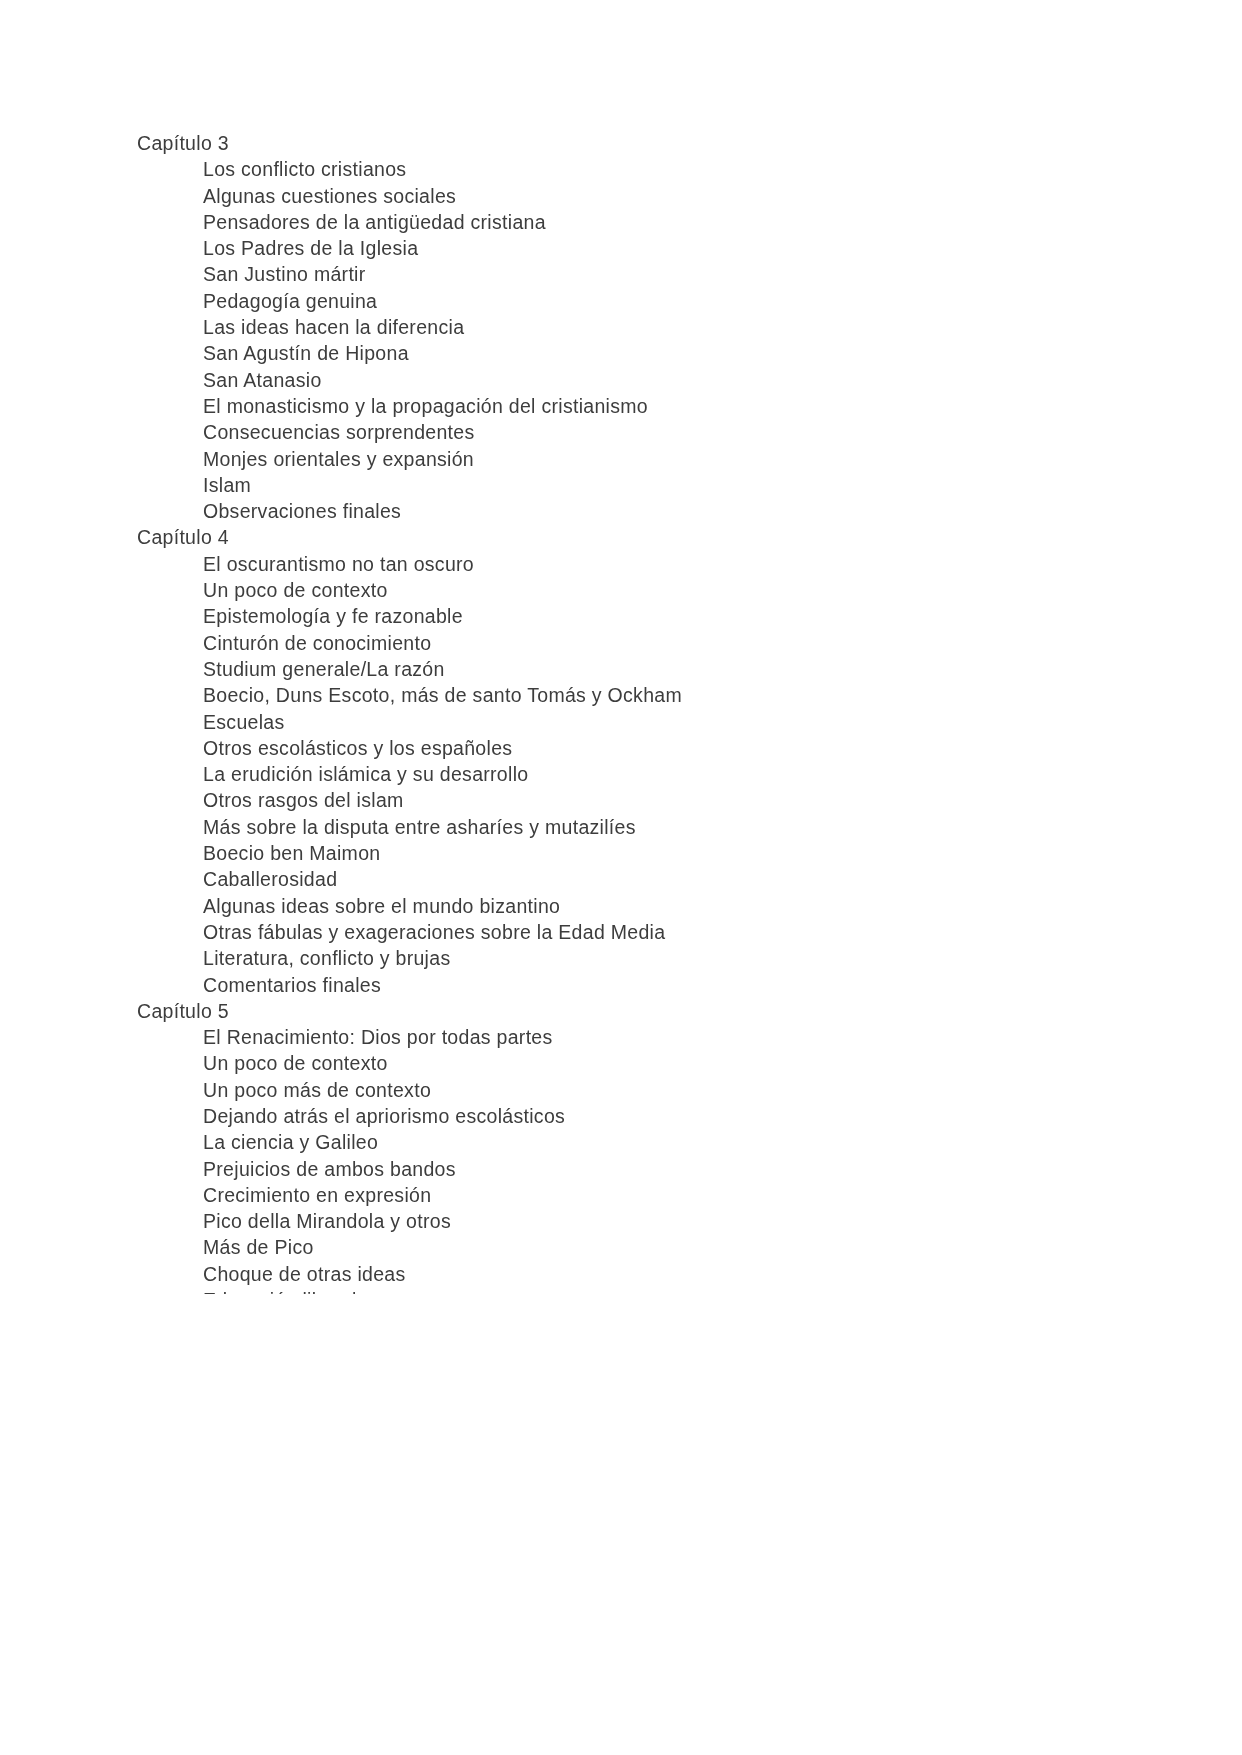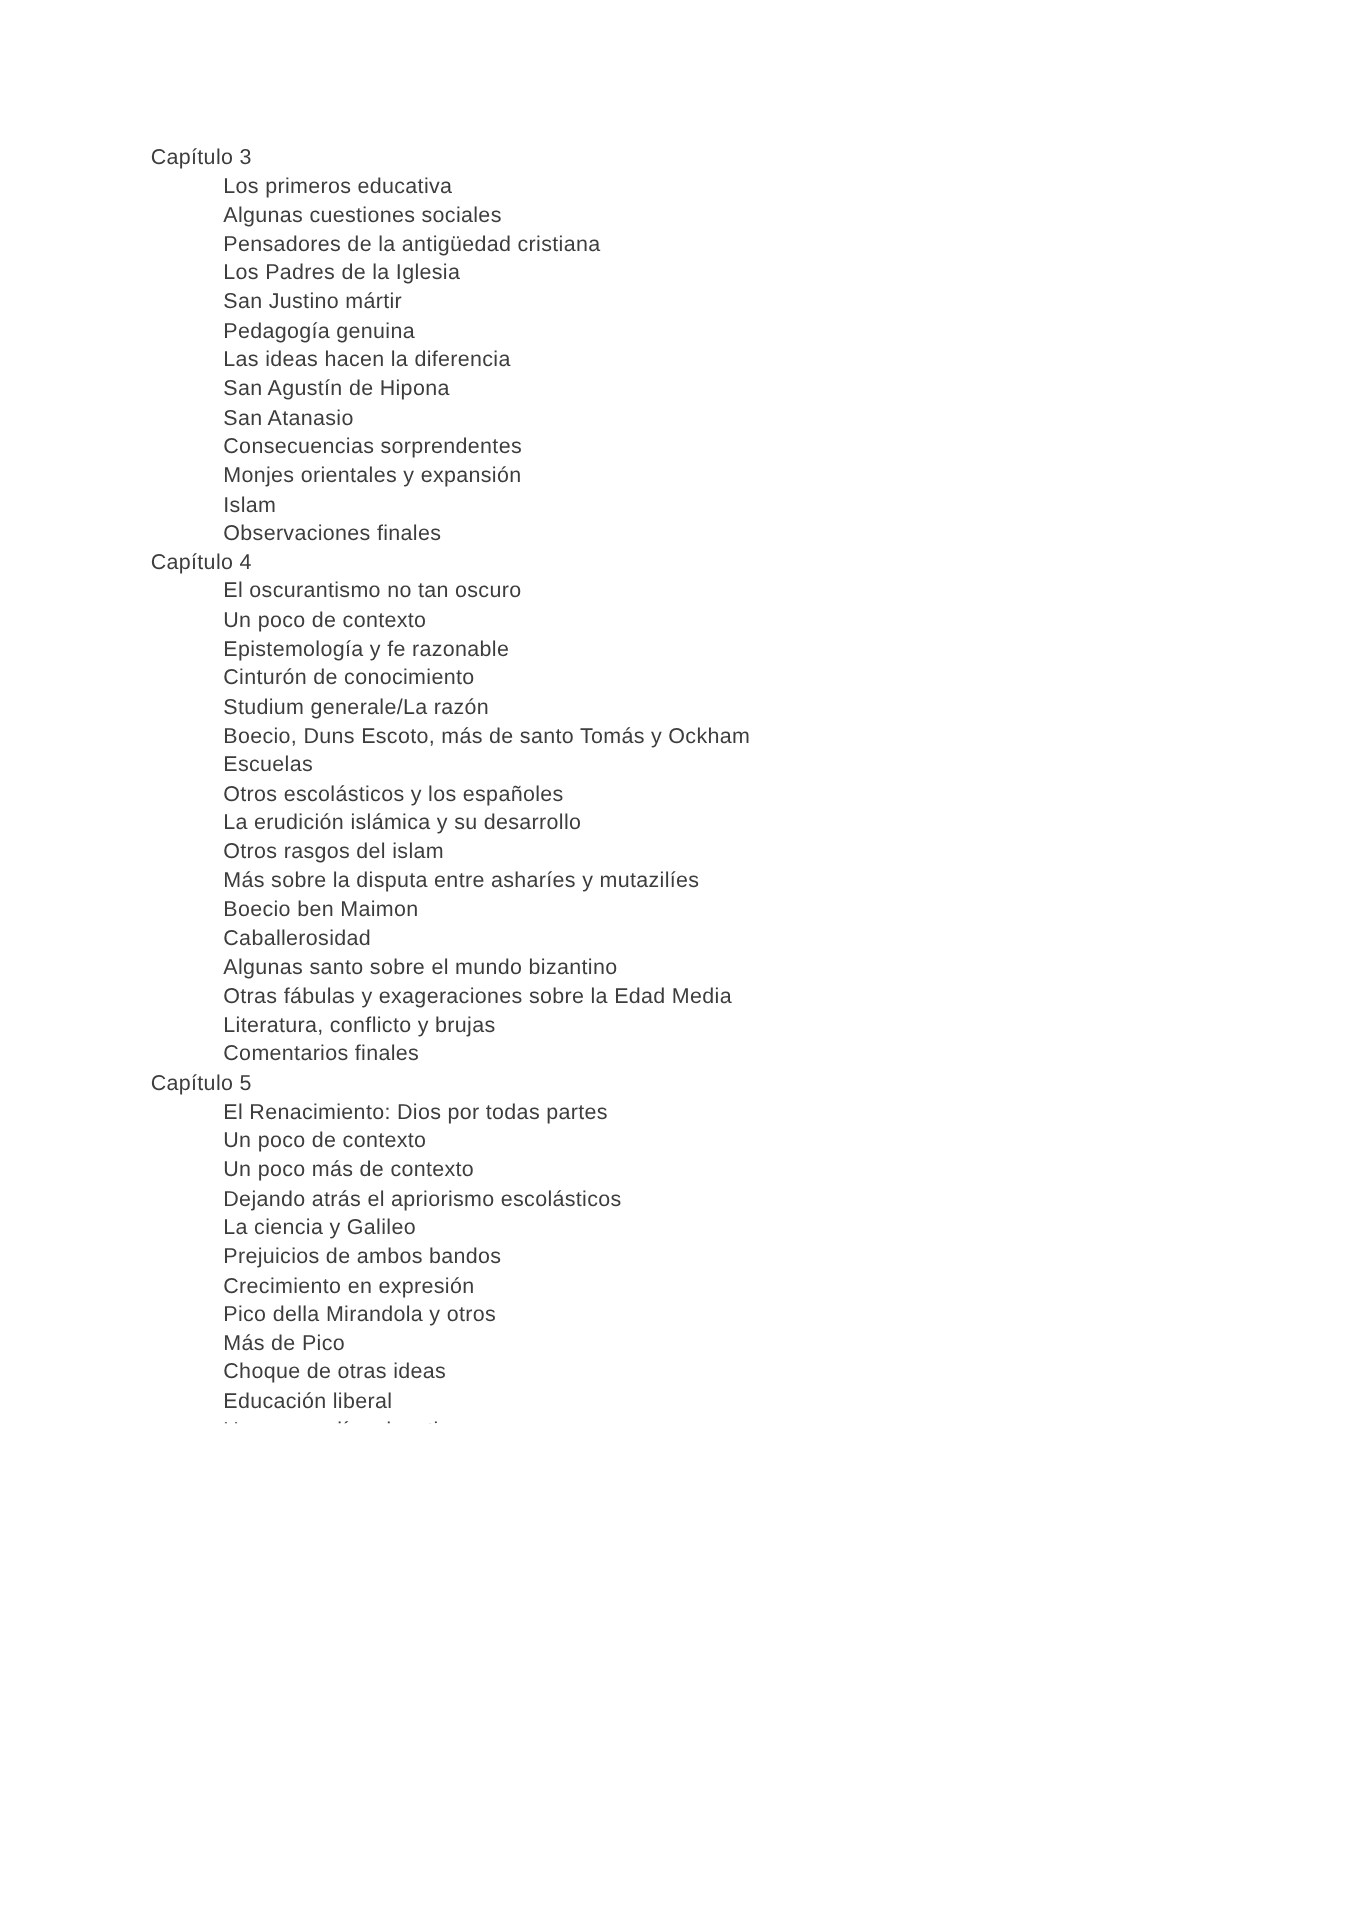--- a/index.html
+++ b/index.html
@@ -35,48 +35,49 @@
     padding-left: 66px;
     white-space: nowrap;
   }
 </style>
 </head>
 <body>
 
 <div class="page">
   <div class="toc" id="toc">
       <div class="chapter-title">Capítulo 3</div>
-      <div class="toc-entry">Los primeros educativa</div>
+      <div class="toc-entry">Los conflicto cristianos</div>
       <div class="toc-entry">Algunas cuestiones sociales</div>
       <div class="toc-entry">Pensadores de la antigüedad cristiana</div>
       <div class="toc-entry">Los Padres de la Iglesia</div>
       <div class="toc-entry">San Justino mártir</div>
       <div class="toc-entry">Pedagogía genuina</div>
       <div class="toc-entry">Las ideas hacen la diferencia</div>
       <div class="toc-entry">San Agustín de Hipona</div>
       <div class="toc-entry">San Atanasio</div>
+      <div class="toc-entry">El monasticismo y la propagación del cristianismo</div>
       <div class="toc-entry">Consecuencias sorprendentes</div>
       <div class="toc-entry">Monjes orientales y expansión</div>
       <div class="toc-entry">Islam</div>
       <div class="toc-entry">Observaciones finales</div>
       <div class="chapter-title">Capítulo 4</div>
       <div class="toc-entry">El oscurantismo no tan oscuro</div>
       <div class="toc-entry">Un poco de contexto</div>
       <div class="toc-entry">Epistemología y fe razonable</div>
       <div class="toc-entry">Cinturón de conocimiento</div>
       <div class="toc-entry">Studium generale/La razón</div>
       <div class="toc-entry">Boecio, Duns Escoto, más de santo Tomás y Ockham</div>
       <div class="toc-entry">Escuelas</div>
       <div class="toc-entry">Otros escolásticos y los españoles</div>
       <div class="toc-entry">La erudición islámica y su desarrollo</div>
       <div class="toc-entry">Otros rasgos del islam</div>
       <div class="toc-entry">Más sobre la disputa entre asharíes y mutazilíes</div>
       <div class="toc-entry">Boecio ben Maimon</div>
       <div class="toc-entry">Caballerosidad</div>
-      <div class="toc-entry">Algunas santo sobre el mundo bizantino</div>
+      <div class="toc-entry">Algunas ideas sobre el mundo bizantino</div>
       <div class="toc-entry">Otras fábulas y exageraciones sobre la Edad Media</div>
       <div class="toc-entry">Literatura, conflicto y brujas</div>
       <div class="toc-entry">Comentarios finales</div>
       <div class="chapter-title">Capítulo 5</div>
       <div class="toc-entry">El Renacimiento: Dios por todas partes</div>
       <div class="toc-entry">Un poco de contexto</div>
       <div class="toc-entry">Un poco más de contexto</div>
       <div class="toc-entry">Dejando atrás el apriorismo escolásticos</div>
       <div class="toc-entry">La ciencia y Galileo</div>
       <div class="toc-entry">Prejuicios de ambos bandos</div>

